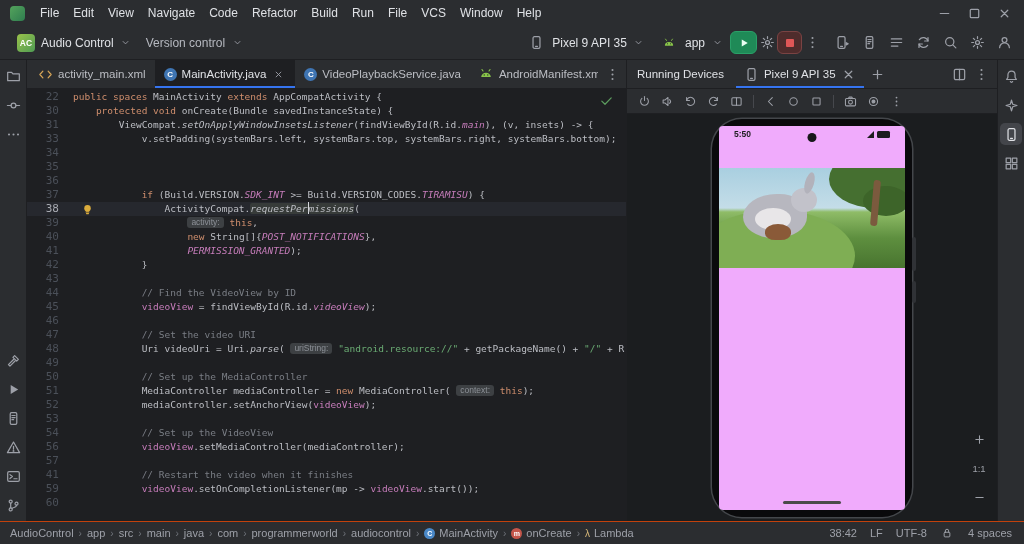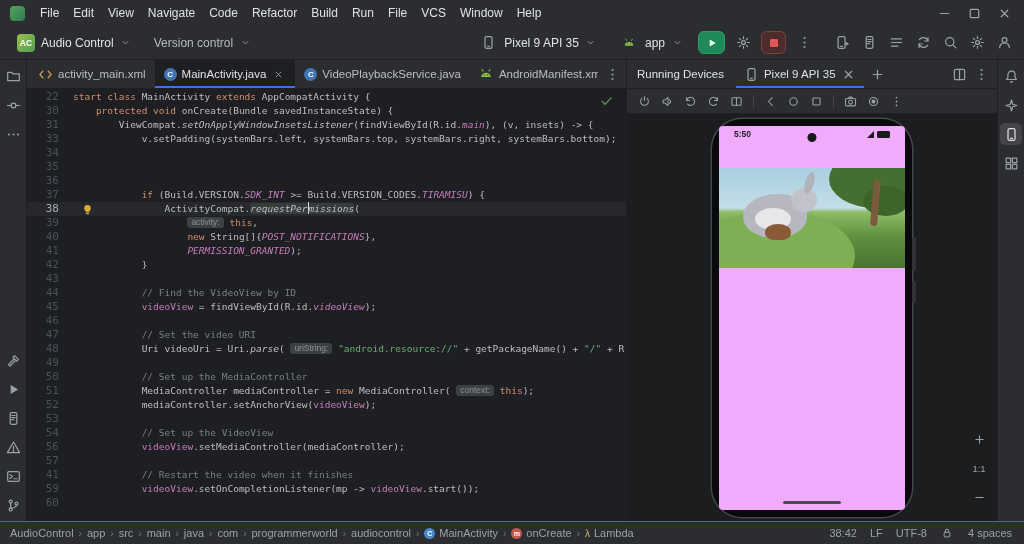--- a/index.html
+++ b/index.html
@@ -6,21 +6,21 @@
 body{background:#101012;font-family:"Liberation Sans",sans-serif;-webkit-font-smoothing:antialiased}
 .window{width:1024px;height:544px;background:#2b2d30;color:#dfe1e5;font-size:12px;display:flex;flex-direction:column;overflow:hidden;position:relative}
 
 
 .menubar{height:26px;display:flex;align-items:center;padding:0 10px;flex:0 0 auto}
 .as-logo{width:15px;height:15px;border-radius:4px;background:linear-gradient(135deg,#54a35c,#2f7d4f);margin-right:8px;flex:0 0 auto}
 .menu-item{padding:3px 7px;border-radius:4px;color:#dfe1e5}
 .win-controls{margin-left:auto;display:flex;gap:10px;align-items:center;color:#cfd1d6}
 
 
-.toolbar{height:34px;display:flex;align-items:center;padding:0 10px;gap:8px;border-bottom:1px solid #1e1f22;flex:0 0 auto}
+.toolbar{height:34px;display:flex;align-items:center;padding:0 10px;gap:0;border-bottom:1px solid #1e1f22;flex:0 0 auto}
 .tb-widget{display:flex;align-items:center;gap:6px;padding:3px 7px;border-radius:6px;white-space:nowrap}
 .ac-badge{width:18px;height:18px;border-radius:4px;background:linear-gradient(135deg,#9ac24a,#4f9c54);color:#fff;font-size:8.5px;font-weight:bold;display:flex;align-items:center;justify-content:center}
 .tb-dim{color:#b6b9c0}
 .tb-spacer{flex:1}
 .chev{width:12px;height:12px;display:inline-flex;align-items:center;justify-content:center;color:#9da0a8}
 .chev svg{width:11px;height:11px}
 .icon{display:inline-flex;align-items:center;justify-content:center;width:20px;height:20px;color:#9da0a8;border-radius:4px;flex:0 0 auto}
 .icon svg{display:block}
 .sm-ic svg{width:12px;height:12px}
 .run-btn{width:27px;height:23px;border-radius:6px;background:#1f8a57;border:1px solid #2aa068;display:flex;align-items:center;justify-content:center;color:#eafff3}
@@ -379,21 +379,21 @@
           </span>
       </div>
       <div class="code" id="code-area">
         <span class="inspect-check icon">
             <svg viewBox="0 0 16 16" width="15" height="15" fill="none" stroke="currentColor" stroke-width="1.3" stroke-linecap="round" stroke-linejoin="round">
               <path d="M3 8.6l3.4 3.4L13 5.2"></path>
             </svg>
           </span>
       <div class="row">
             <span class="lnum">22</span>
-            <span class="lcontent"><span class="tok-kw">start class </span><span class="tok-def">MainActivity </span><span class="tok-kw">extends </span><span class="tok-def">AppCompatActivity {</span></span>
+            <span class="lcontent"><span class="tok-kw">public spaces </span><span class="tok-def">MainActivity </span><span class="tok-kw">extends </span><span class="tok-def">AppCompatActivity {</span></span>
           </div>
           <div class="row">
             <span class="lnum">30</span>
             <span class="lcontent">    <span class="tok-kw">protected void </span><span class="tok-def">onCreate(Bundle savedInstanceState) {</span></span>
           </div>
           <div class="row">
             <span class="lnum">31</span>
             <span class="lcontent">        <span class="tok-def">ViewCompat.</span><span class="tok-sm">setOnApplyWindowInsetsListener</span><span class="tok-def">(findViewById(R.id.</span><span class="tok-fi">main</span><span class="tok-def">), (v, insets) -&gt; {</span></span>
           </div>
           <div class="row">

